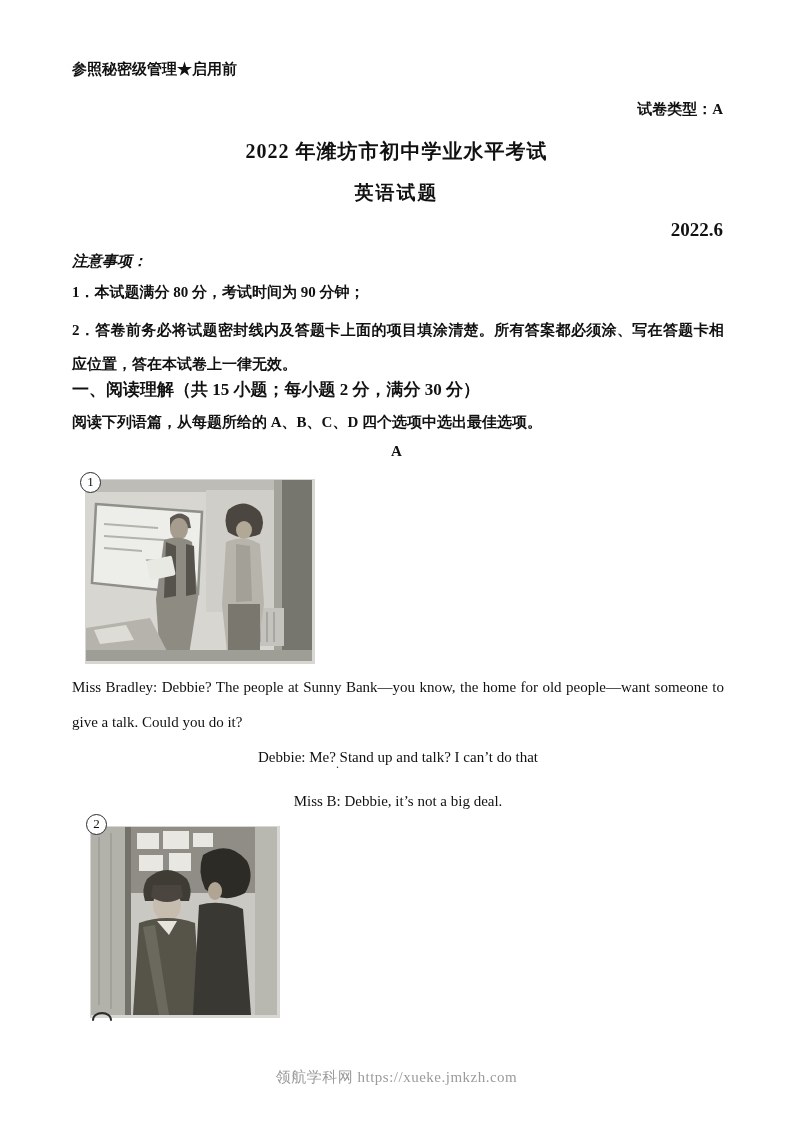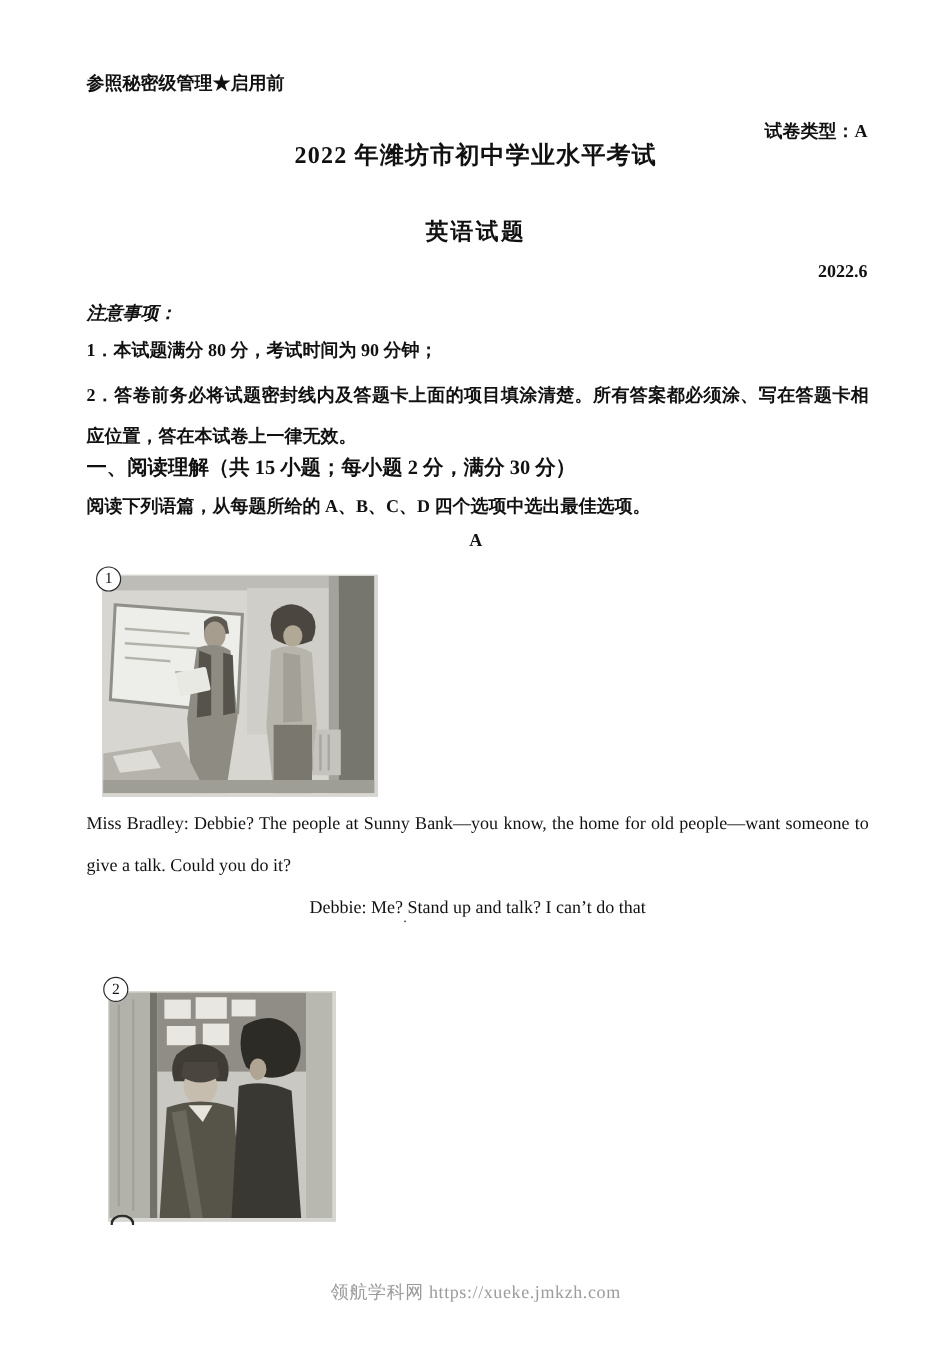--- a/index.html
+++ b/index.html
@@ -5,25 +5,25 @@
   html, body { margin: 0; padding: 0; background: #ffffff; }
   body {
     width: 793px; height: 1122px; position: relative; overflow: hidden;
     font-family: "Liberation Serif", "DejaVu Serif", serif;
     color: #111;
   }
   .page { position: absolute; inset: 0; background: #ffffff; }
 
   .security  { position: absolute; left: 72px; top: 60px;  font-size: 15px; font-weight: 700; }
   .paper-type{ position: absolute; right: 70px; top: 100px; font-size: 15px; font-weight: 700; }
-  .title     { position: absolute; left: 0; right: 0; top: 116px; text-align: center;
+  .title     { position: absolute; left: 0; right: 0; top: 138px; text-align: center;
                font-size: 20px; font-weight: 700; margin: 0; letter-spacing: 1px; }
   .subtitle  { position: absolute; left: 0; right: 0; top: 180px; text-align: center;
                font-size: 19px; font-weight: 700; margin: 0; letter-spacing: 2px; }
-  .date      { position: absolute; right: 70px; top: 219px; font-size: 15px; font-weight: 700; font-family: Liberation Serif, serif; }
+  .date      { position: absolute; right: 70px; top: 219px; font-size: 19px; font-weight: 700; font-family: Liberation Serif, serif; }
 
   .notice-heading { position: absolute; left: 72px; top: 252px; font-size: 15px; font-weight: 700; font-style: italic; }
   .notice-1  { position: absolute; left: 72px; top: 283px; font-size: 15px; font-weight: 700; }
   .notice-2  { position: absolute; left: 72px; top: 313px; width: 652px; font-size: 15px;
                font-weight: 700; line-height: 34px; text-align: justify; margin: 0; }
 
   .section-heading     { position: absolute; left: 72px; top: 378px; font-size: 17px; font-weight: 700; }
   .section-instruction { position: absolute; left: 72px; top: 413px; font-size: 15px; font-weight: 700; }
   .passage-label       { position: absolute; left: 0; right: 0; top: 443px; text-align: center;
                          font-size: 15px; font-weight: 700; }
@@ -121,20 +121,21 @@
       </g>
       <polygon points="0,148 64,138 86,181 0,181" fill="#b5b3ab"></polygon>
       <polygon points="8,150 40,145 48,160 14,164" fill="#dddcd6"></polygon>
       <rect x="0" y="170" width="226" height="11" fill="#9e9d96"></rect>
     </svg>
   </figure>
 
   <p class="dlg dlg-1">Miss Bradley: Debbie? The people at Sunny Bank—you know, the home for old people—want someone to give a talk. Could you do it?</p>
   <p class="dlg dlg-2">Debbie: Me? Stand up and talk? I can’t do that</p>
   <span class="stray-mark">.</span>
+  <p class="dlg dlg-3">Miss B: Debbie, it’s not a big deal.</p>
 
   <div class="circle-num circle-2">
     <span>2</span>
   </div>
 
   <figure class="photo photo-2">
     <svg width="186" height="188" viewBox="0 0 186 188" aria-hidden="true">
       <rect width="186" height="188" fill="#c9c8c2"></rect>
       <rect x="0" y="0" width="36" height="188" fill="#b2b1aa"></rect>
       <rect x="34" y="0" width="6" height="188" fill="#72716a"></rect>

